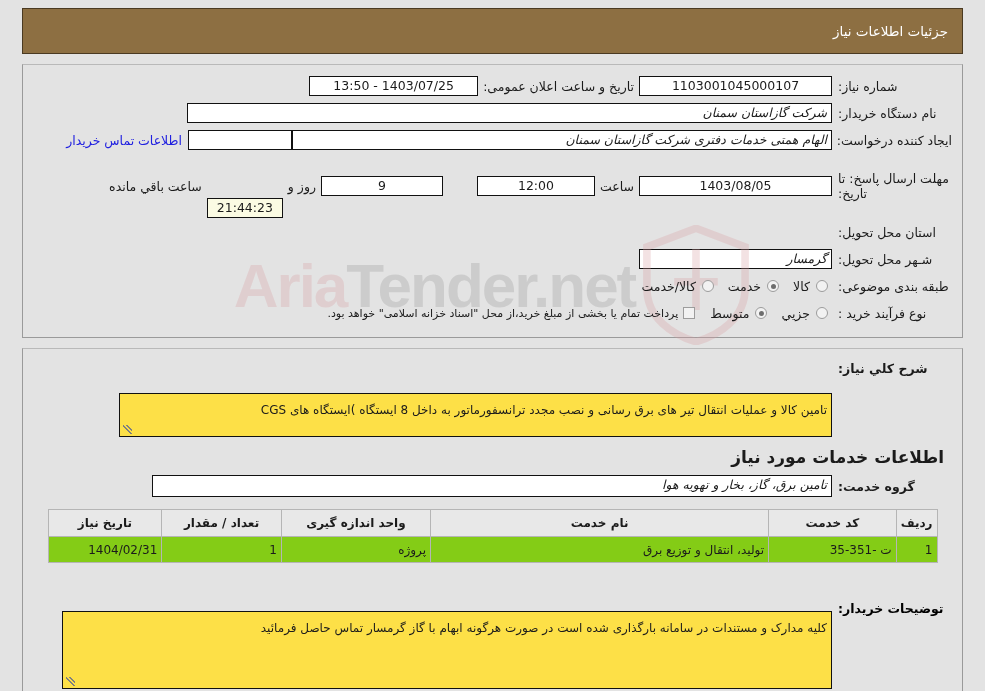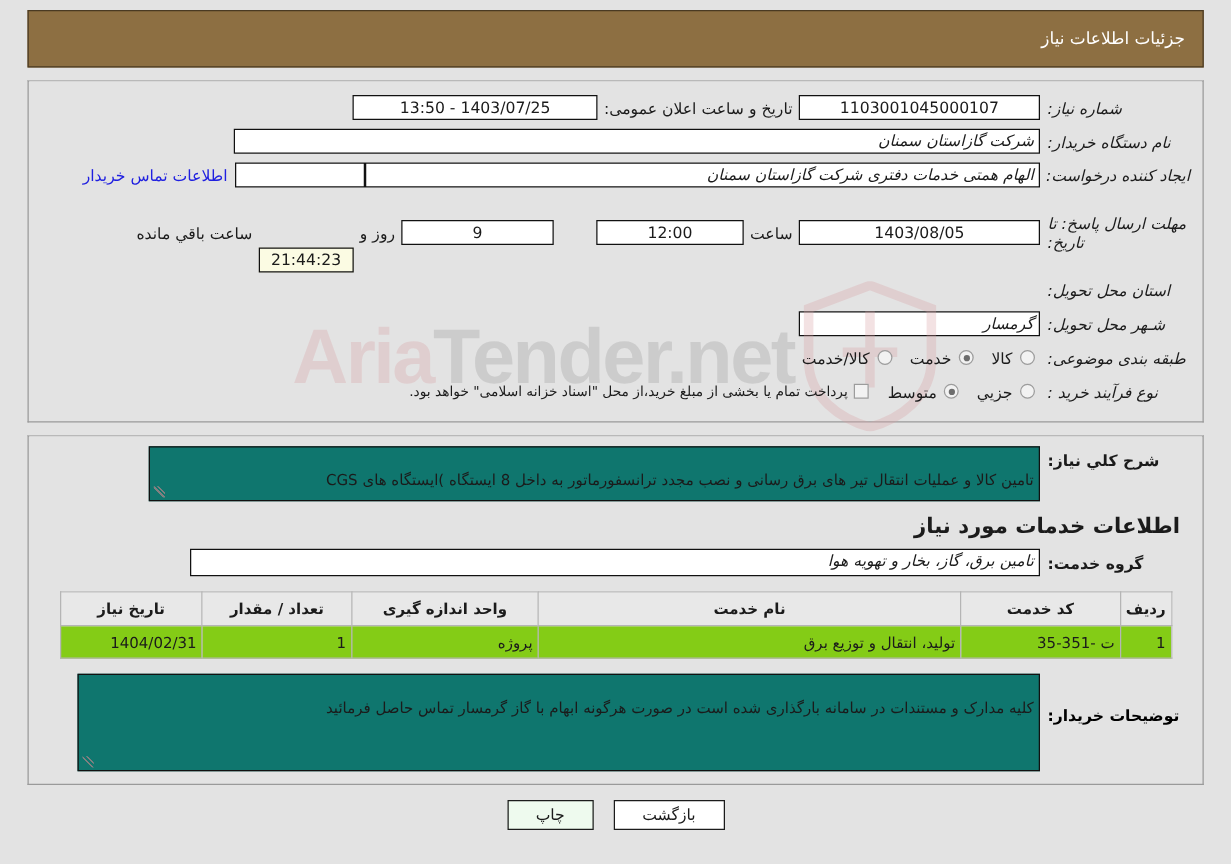--- a/index.html
+++ b/index.html
@@ -47,21 +47,21 @@
     min-height: 26px;
     margin-bottom: 1px;
   }
   .lbl {
     font-size: 12.5px;
     color: #1b1b1b;
     text-align: left;
     padding-left: 6px;
     white-space: nowrap;
   }
-  .lbl-w { width: 120px; font-style: italic; }
+  .lbl-w { width: 120px; }
   .lbl2 {
     font-size: 12.5px;
     color: #1b1b1b;
     white-space: nowrap;
     padding: 0 5px;
   }
   .fld {
     border: 1px solid #111111;
     background: #ffffff;
     height: 20px;
@@ -85,21 +85,21 @@
   }
 
   
   .w-need   { width: 193px; }
   .w-org    { width: 645px; }
   .w-creator{ width: 540px; }
   .w-date   { width: 193px; }
   .w-time   { width: 118px; }
   .w-days   { width: 122px; }
   .w-clock  { width: 76px; }
-  .w-pub    { width: 196px; }
+  .w-pub    { width: 169px; }
   .w-prov   { width: 193px; }
 
   
   .lbl-stack { line-height: 15px; text-align: left; }
 
   
   .radio {
     width: 12px; height: 12px;
     border-radius: 50%;
     border: 1px solid #9c9c9c;
@@ -132,28 +132,29 @@
   .panel.mid { padding: 8px 10px 10px 10px; }
   .sec-lbl {
     font-size: 12.5px;
     font-weight: bold;
     color: #1b1b1b;
     white-space: nowrap;
     padding-left: 6px;
   }
   .ta {
     border: 1px solid #111;
-    background: #0f766e;
+    background: #fde047;
     font-size: 12px;
     color: #1b1b1b;
-    padding: 18px 4px 0 4px;
+    padding: 8px 4px 0 4px;
     text-align: right;
     line-height: 16px;
     position: relative;
     overflow: hidden;
+    margin-top: 36px;
   }
   .ta::after {
     content: "";
     position: absolute;
     left: 3px; bottom: 2px;
     width: 9px; height: 9px;
     background:
       linear-gradient(45deg, transparent 43%, #808080 43%, #808080 53%, transparent 53%),
       linear-gradient(45deg, transparent 63%, #808080 63%, #808080 73%, transparent 73%);
   }

